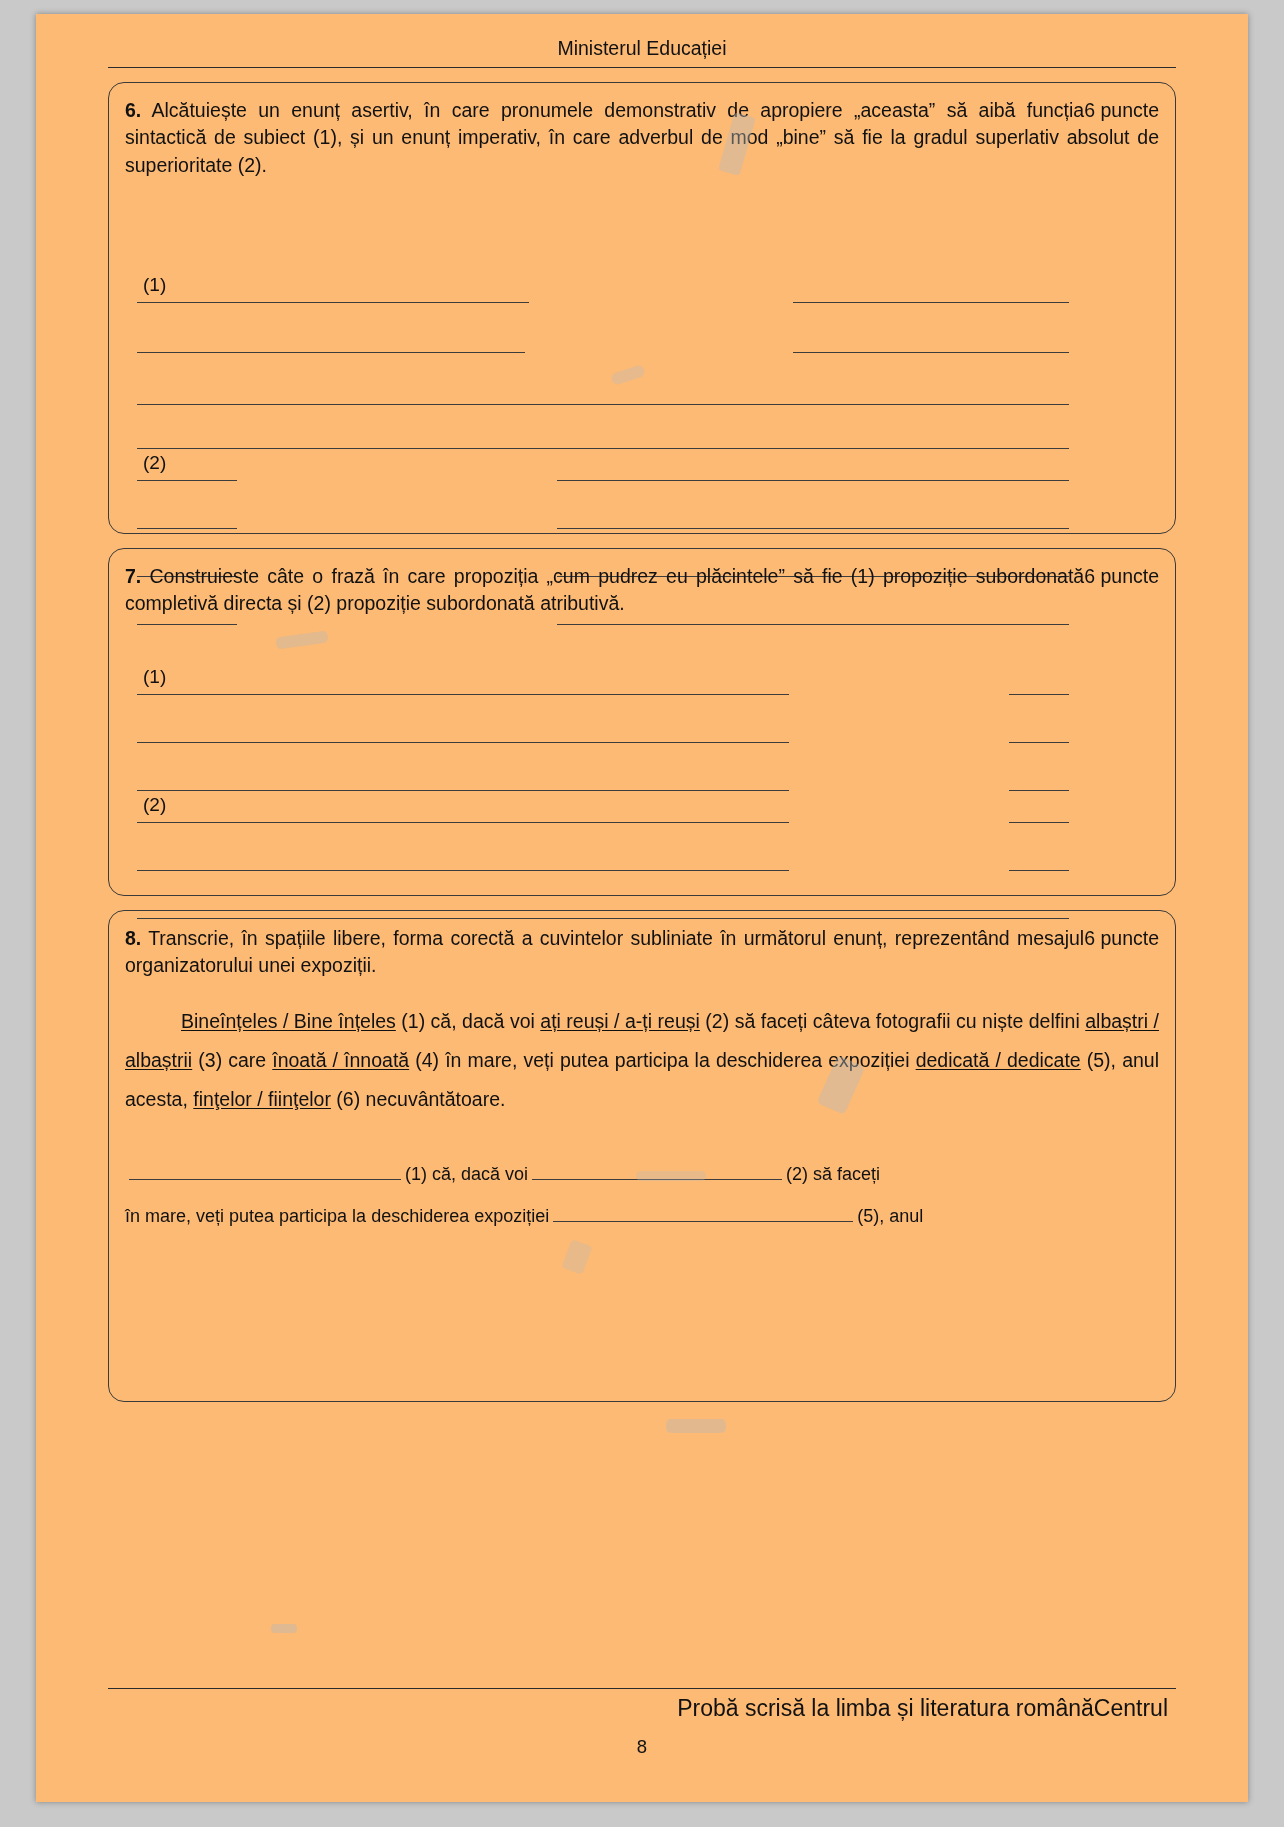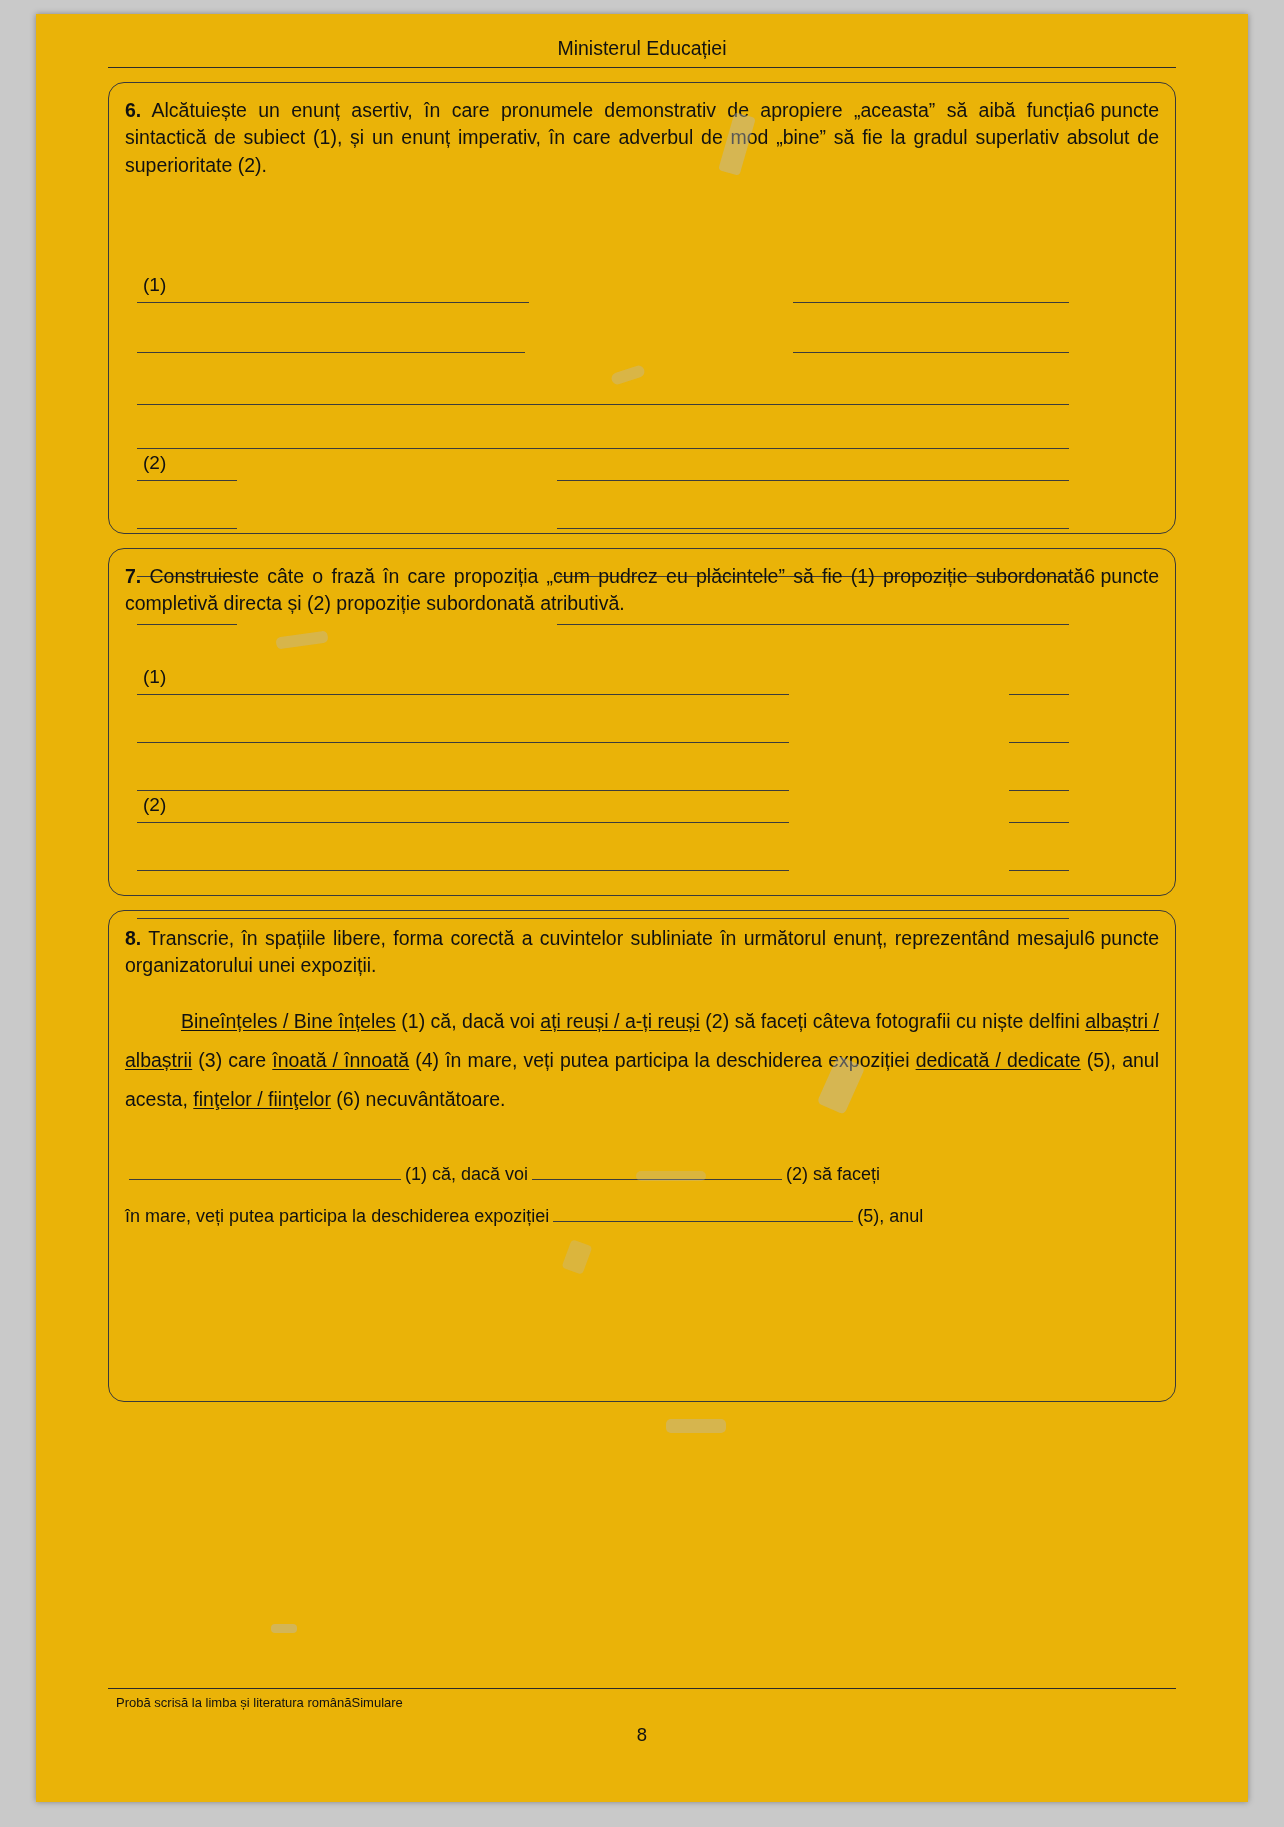--- a/index.html
+++ b/index.html
@@ -12,21 +12,21 @@
     display: flex;
     justify-content: center;
     align-items: flex-start;
   }
 
   .page {
     position: relative;
     width: 1212px;
     height: 1788px;
     margin-top: 14px;
-    background: #eab308;
+    background: #fdba74;
     box-shadow: 0 0 6px rgba(0,0,0,0.35);
     overflow: hidden;
   }
 
   .page-inner {
     position: absolute;
     left: 72px;
     top: 22px;
     width: 1068px;
   }
@@ -127,22 +127,22 @@
     top: 1674px;
     width: 1068px;
   }
   .footer-rule {
     border: 0;
     border-top: 1.6px solid #2b2b2b;
     margin: 0 0 6px 0;
   }
   .footer-row {
     display: flex;
-    justify-content: flex-start;
-    font-size: 13px;
+    justify-content: flex-end;
+    font-size: 23px;
     color: #111;
     padding: 0 8px;
   }
   .page-num {
     text-align: center;
     font-size: 18.5px;
     color: #111;
     margin-top: 14px;
   }
 
@@ -237,21 +237,21 @@
         <div><span>în mare, veți putea participa la deschiderea expoziției</span><span class="blank bl-e"></span><span>(5), anul</span></div>
       </div>
     </div>
 
   </div>
 
   <div class="footer">
     <hr class="footer-rule">
     <div class="footer-row">
       <span>Probă scrisă la limba și literatura română</span>
-      <span>Simulare</span>
+      <span>Centrul</span>
     </div>
     <div class="page-num">8</div>
   </div>
 
   <div class="smudge sm1"></div>
   <div class="smudge sm2"></div>
   <div class="smudge sm3"></div>
   <div class="smudge sm4"></div>
   <div class="smudge sm5"></div>
   <div class="smudge sm6"></div>

